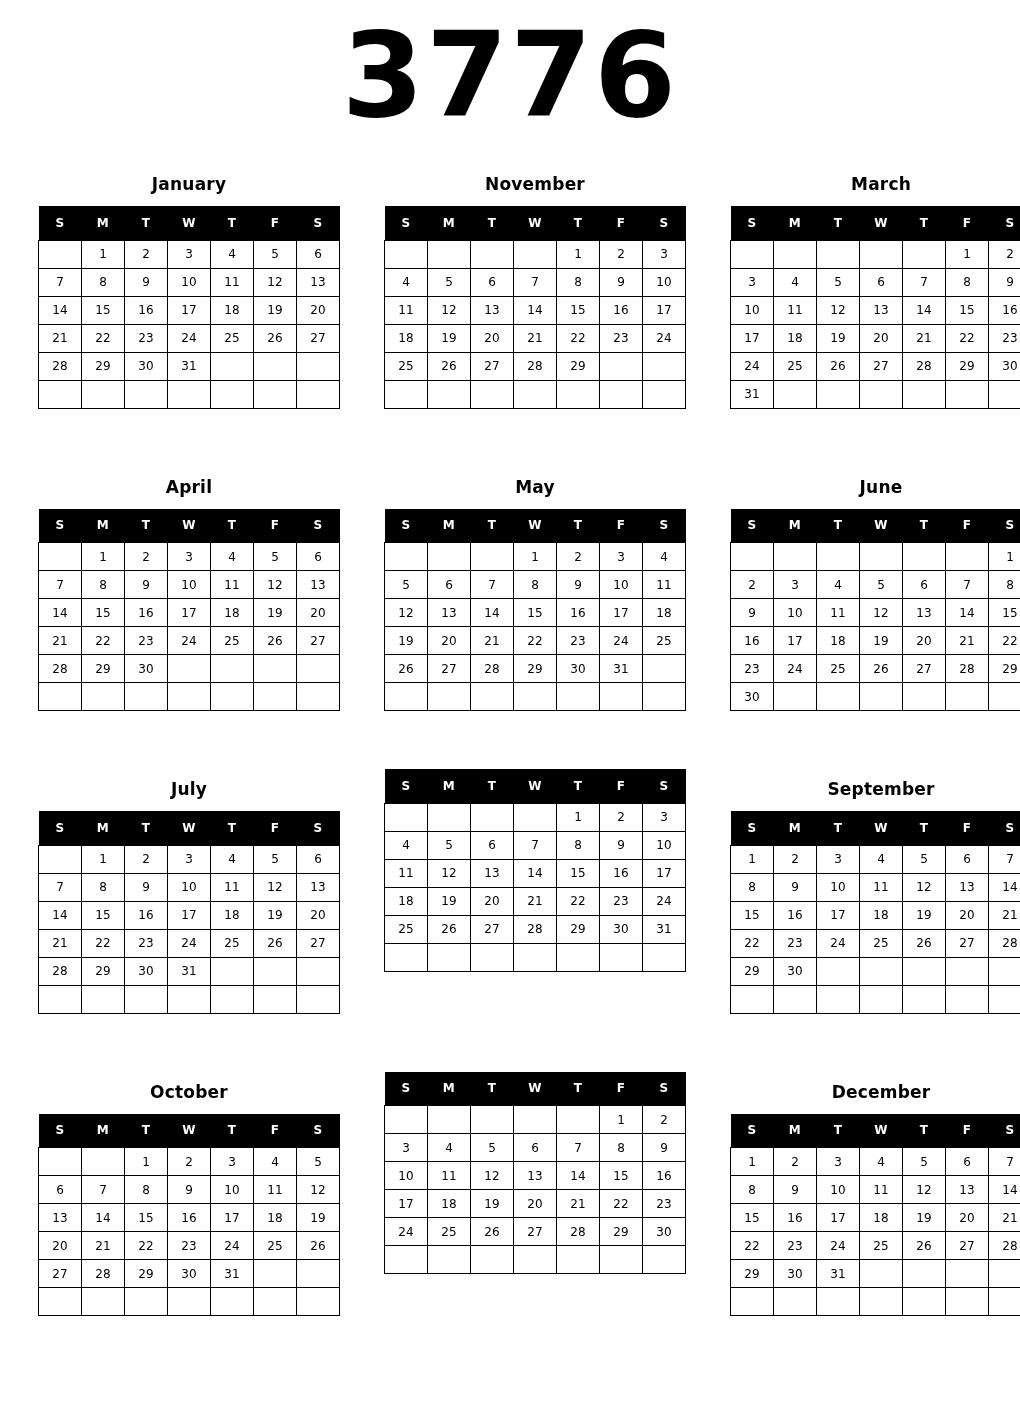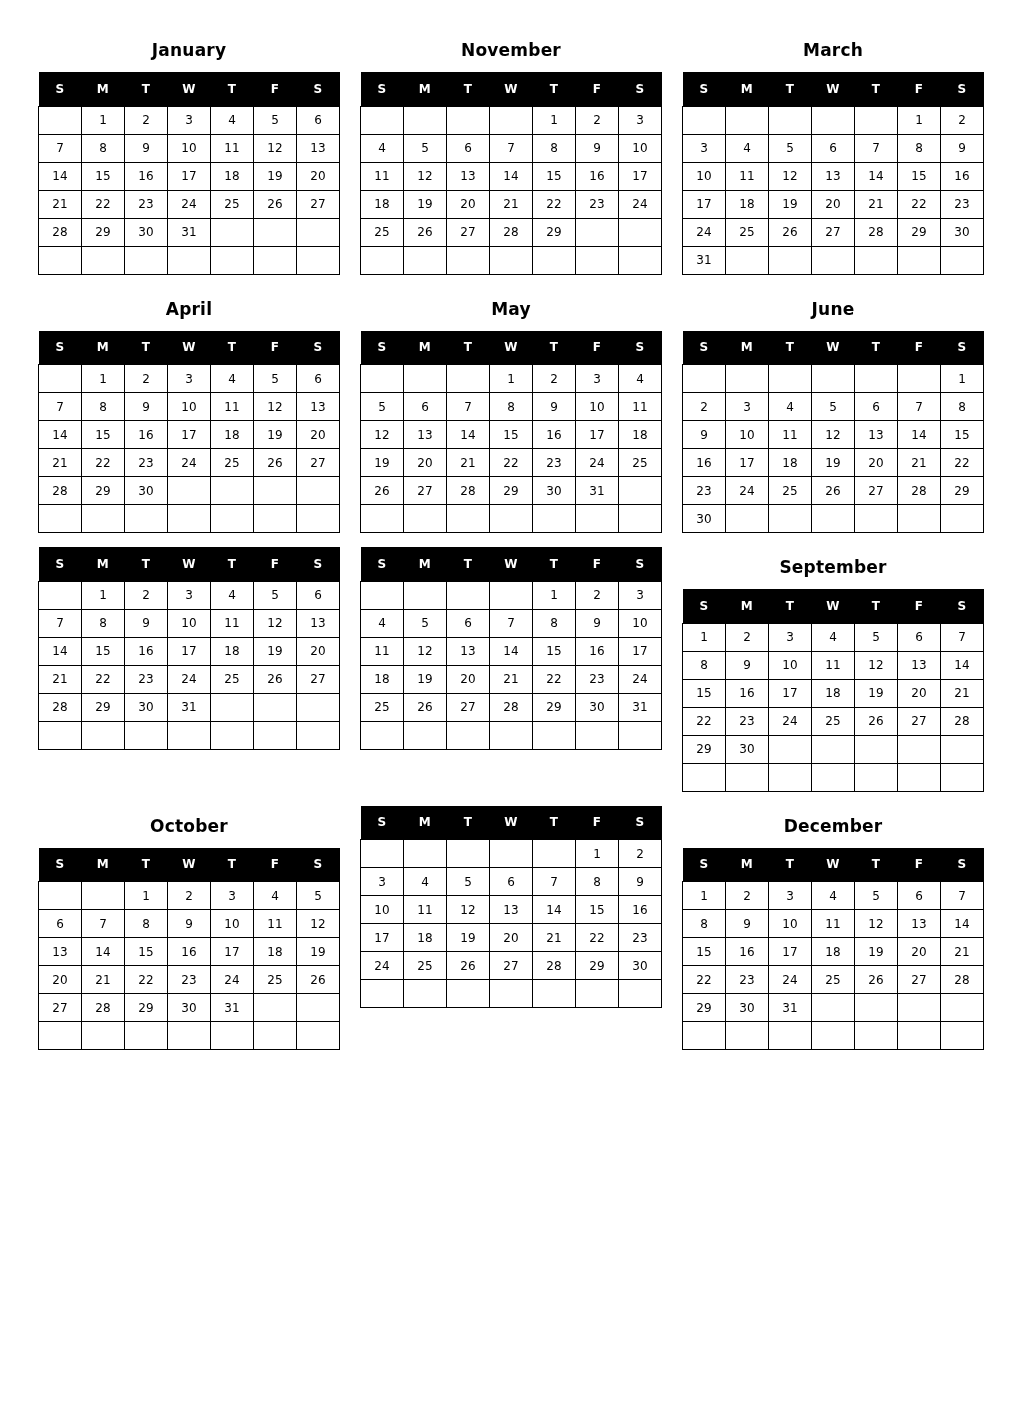--- a/index.html
+++ b/index.html
@@ -27,20 +27,21 @@
     padding-top: 16px;
     font-family: "DejaVu Sans", sans-serif;
   }
   .grid {
     margin-top: 30px;
     padding: 0 38px;
     display: grid;
     grid-template-columns: repeat(3, 1fr);
     column-gap: 20px;
     row-gap: 0px;
+    gap: 44px;
   }
   .month {
     width: 302px;
     margin-bottom: 14px;
   }
   .month-name {
     text-align: center;
     font-size: 17px;
     font-weight: 700;
     color: #000000;
@@ -74,20 +75,21 @@
     vertical-align: middle;
   }
   table.cal tbody td.empty {
     color: transparent;
   }
 </style>
 </head>
 <body>
 
 <div class="page">
+  <h1 class="year-title">3776</h1>
   <div class="grid">
       <div class="month">
         <div class="month-name">January</div>
         <table class="cal">
           <thead>
             <tr>
               <th>S</th>
               <th>M</th>
               <th>T</th>
               <th>W</th>
@@ -508,20 +510,21 @@
               <td class="empty"></td>
               <td class="empty"></td>
               <td class="empty"></td>
               <td class="empty"></td>
               <td class="empty"></td>
             </tr>
           </tbody>
         </table>
       </div>
       <div class="month">
+        <div class="month-name">July</div>
         <table class="cal">
           <thead>
             <tr>
               <th>S</th>
               <th>M</th>
               <th>T</th>
               <th>W</th>
               <th>T</th>
               <th>F</th>
               <th>S</th>

